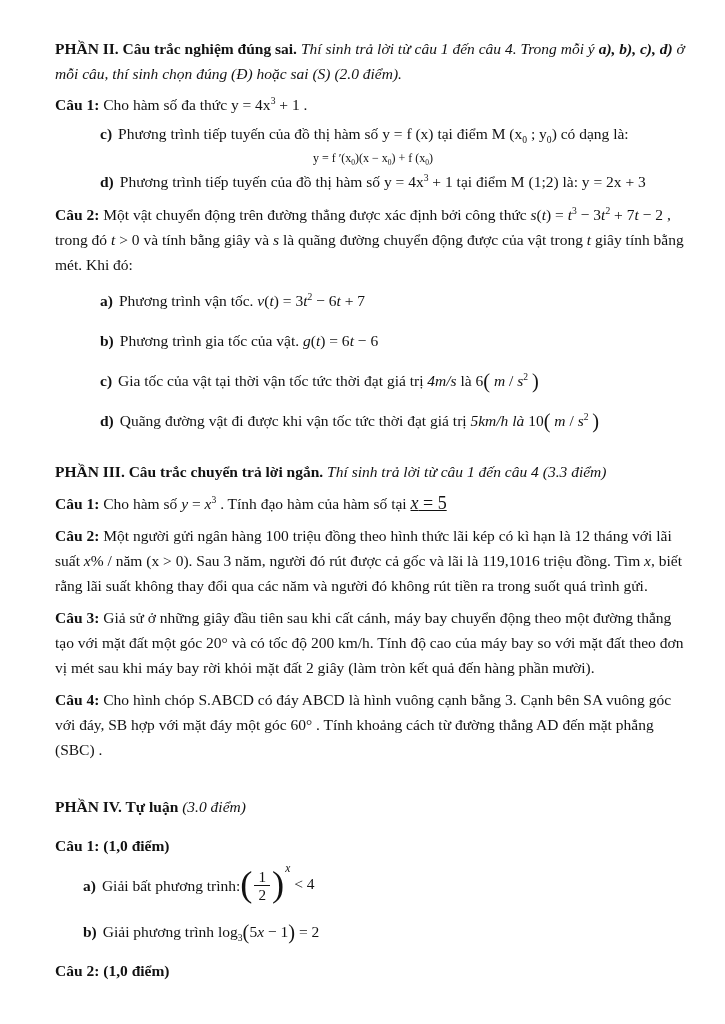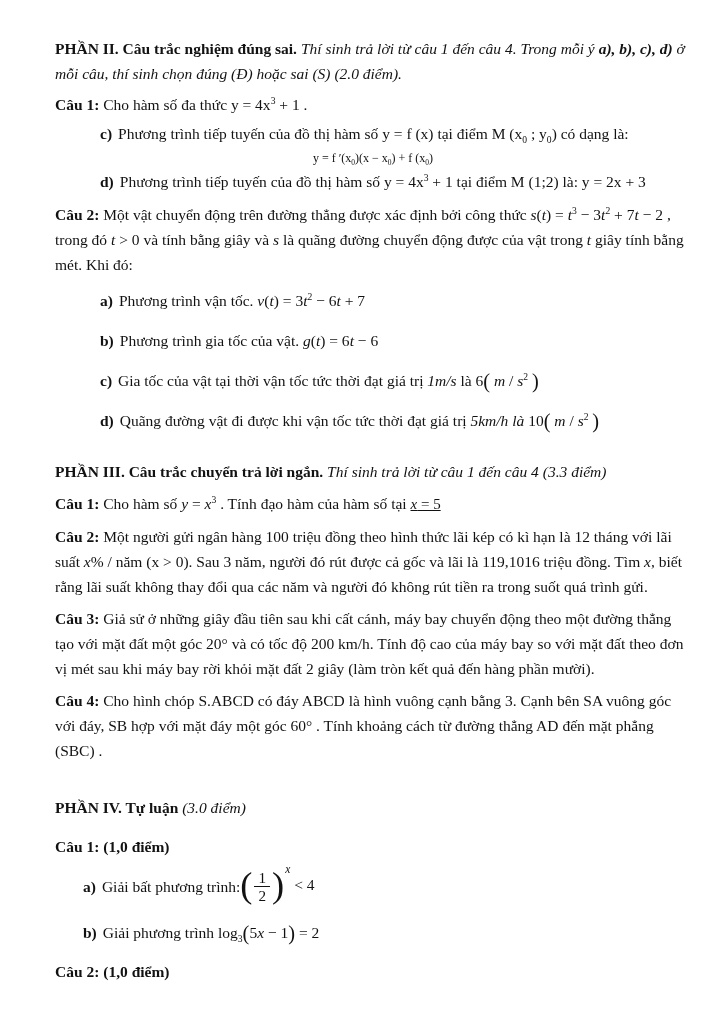--- a/index.html
+++ b/index.html
@@ -7,21 +7,21 @@
   .page{padding:36px 34px 0 55px;width:636px;}
   p{margin:0;}
   .para{font-size:15.5px;line-height:25px;}
   .hd b{font-weight:bold;}
   .hd i{font-style:italic;}
   .qlabel{font-weight:bold;}
   .ilabel{font-weight:bold;margin-right:6px;}
   .item{font-size:15.5px;line-height:24px;padding-left:45px;}
   .p4item{padding-left:28px;margin-top:14px;}
   .center-formula{text-align:center;font-size:12px;line-height:24px;}
-  .math-lg{font-size:15px;text-decoration:underline;}
+  .math-lg{font-size:18px;text-decoration:underline;}
   sup{font-size:0.62em;line-height:0;}
   sub{font-size:0.62em;line-height:0;}
   .mp{font-size:1.32em;line-height:0;vertical-align:-0.09em;font-weight:300;}
   .frac{display:inline-block;vertical-align:middle;text-align:center;line-height:1.12;font-size:0.98em;margin:0 2px;}
   .fnum{display:block;padding:0 4px;}
   .fden{display:block;border-top:1.2px solid #121212;padding:0 4px;}
   .bigparen{display:inline-block;font-size:2.35em;font-weight:300;vertical-align:middle;line-height:0;position:relative;top:-2px;}
   .fexp{display:inline-block;font-size:11.5px;font-style:italic;position:relative;top:-17px;margin-left:1px;}
   .fracline{display:flex;align-items:center;}
   
@@ -45,21 +45,21 @@
   <p class="para m-q1"><b class="qlabel">Câu 1:</b> <span>Cho hàm số đa thức  y = 4x<sup>3</sup> + 1 .</span></p>
 
   <p class="item"><b class="ilabel">c)</b><span>Phương trình tiếp tuyến của đồ thị hàm số  y = f (x) tại điểm  M (x<sub>0</sub> ; y<sub>0</sub>) có dạng là:</span></p>
   <p class="center-formula">y = f ′(x<sub>0</sub>)(x − x<sub>0</sub>) + f (x<sub>0</sub>)</p>
   <p class="item"><b class="ilabel">d)</b><span>Phương trình tiếp tuyến của đồ thị hàm số  y = 4x<sup>3</sup> + 1  tại điểm  M (1;2)  là:  y = 2x + 3</span></p>
 
   <p class="para m-q2"><b class="qlabel">Câu 2:</b> <span>Một vật chuyển động trên đường thẳng được xác định bởi công thức  <i>s</i>(<i>t</i>) = <i>t</i><sup>3</sup> − 3<i>t</i><sup>2</sup> + 7<i>t</i> − 2 , trong đó  <i>t</i> &gt; 0  và tính bằng giây và  <i>s</i>  là quãng đường chuyển động được của vật trong  <i>t</i>  giây tính bằng mét. Khi đó:</span></p>
 
   <p class="item m-itL"><b class="ilabel">a)</b><span>Phương trình vận tốc.  <i>v</i>(<i>t</i>) = 3<i>t</i><sup>2</sup> − 6<i>t</i> + 7</span></p>
   <p class="item m-itL"><b class="ilabel">b)</b><span>Phương trình gia tốc của vật.  <i>g</i>(<i>t</i>) = 6<i>t</i> − 6</span></p>
-  <p class="item m-itL"><b class="ilabel">c)</b><span>Gia tốc của vật tại thời vận tốc tức thời đạt giá trị <i>1m/s</i>  là 6<span class="mp">(</span> <i>m</i> / <i>s</i><sup>2</sup> <span class="mp">)</span></span></p>
+  <p class="item m-itL"><b class="ilabel">c)</b><span>Gia tốc của vật tại thời vận tốc tức thời đạt giá trị <i>4m/s</i>  là 6<span class="mp">(</span> <i>m</i> / <i>s</i><sup>2</sup> <span class="mp">)</span></span></p>
   <p class="item m-itL"><b class="ilabel">d)</b><span>Quãng đường vật đi được khi vận tốc tức thời đạt giá trị <i>5km/h là</i> 10<span class="mp">(</span> <i>m</i> / <i>s</i><sup>2</sup> <span class="mp">)</span></span></p>
 
   <p class="para hd m-p3"><b>PHẦN III. Câu trắc chuyển trả lời ngắn.</b><i> Thí sinh trả lời từ câu 1 đến câu 4 (3.3 điểm)</i></p>
 
   <p class="para m-p3q"><b class="qlabel">Câu 1:</b> <span>Cho hàm số  <i>y</i> = <i>x</i><sup>3</sup> . Tính đạo hàm của hàm số tại </span><span class="math-lg"><i>x</i> = 5</span></p>
 
   <p class="para m-p3q"><b class="qlabel">Câu 2:</b> <span>Một người gửi ngân hàng 100 triệu đồng theo hình thức lãi kép có kì hạn là 12 tháng với lãi suất <i>x</i>% / năm (x &gt; 0). Sau 3 năm, người đó rút được cả gốc và lãi là 119,1016 triệu đồng. Tìm <i>x</i>, biết rằng lãi suất không thay đổi qua các năm và người đó không rút tiền ra trong suốt quá trình gửi.</span></p>
 
   <p class="para m-p3q"><b class="qlabel">Câu 3:</b> <span>Giả sử ở những giây đầu tiên sau khi cất cánh, máy bay chuyển động theo một đường thẳng tạo với mặt đất một góc 20° và có tốc độ 200 km/h. Tính độ cao của máy bay so với mặt đất theo đơn vị mét sau khi máy bay rời khỏi mặt đất 2 giây (làm tròn kết quả đến hàng phần mười).</span></p>
 

